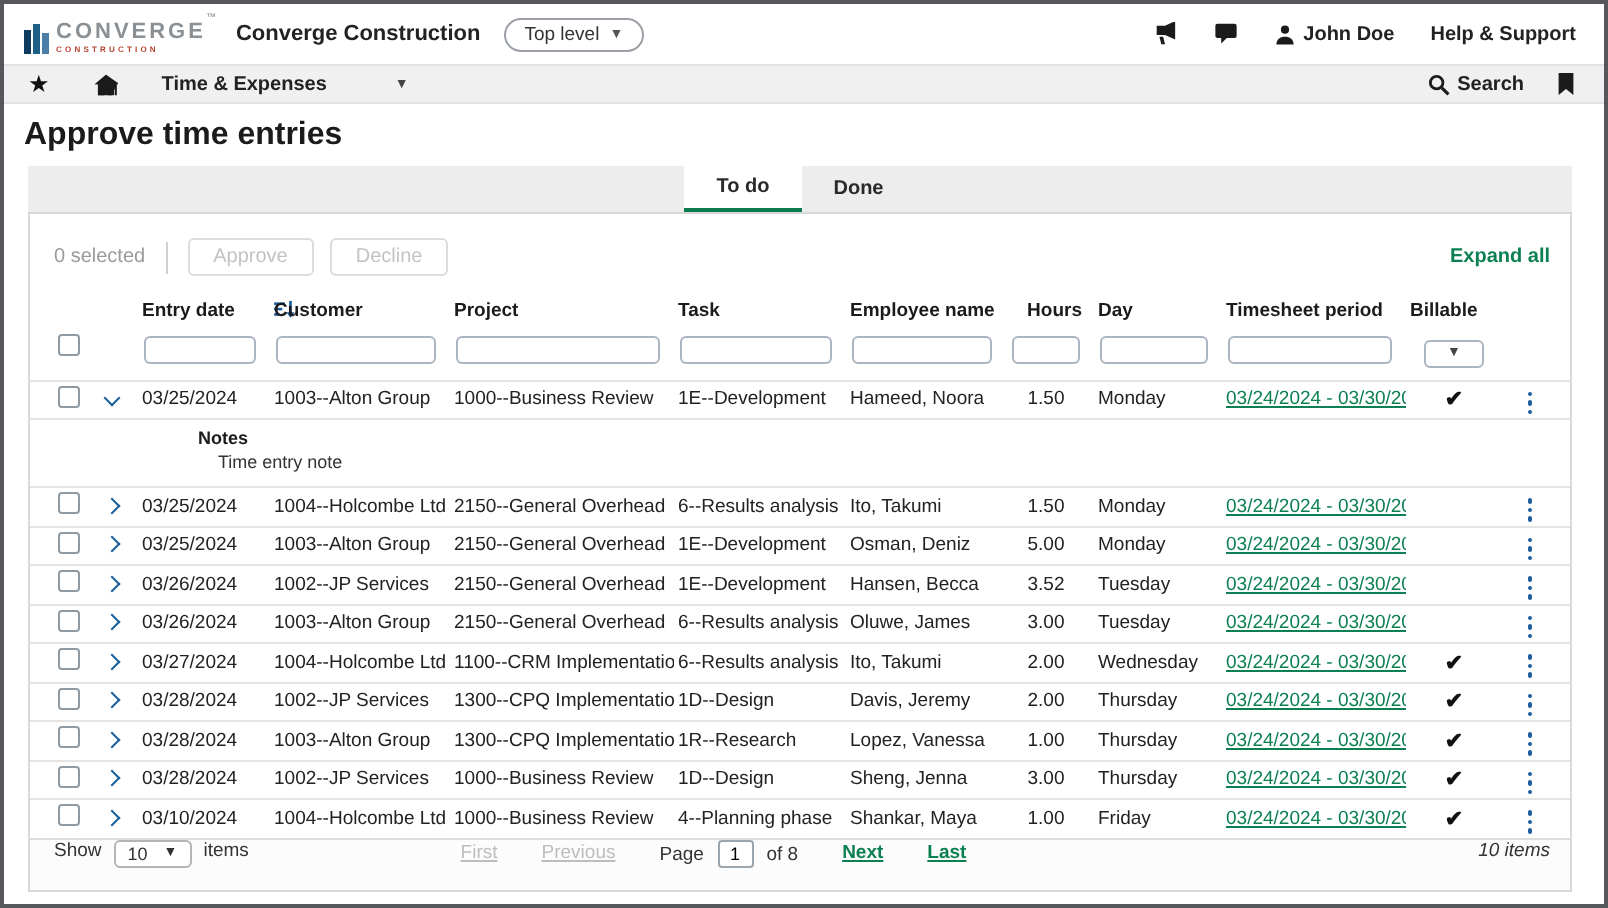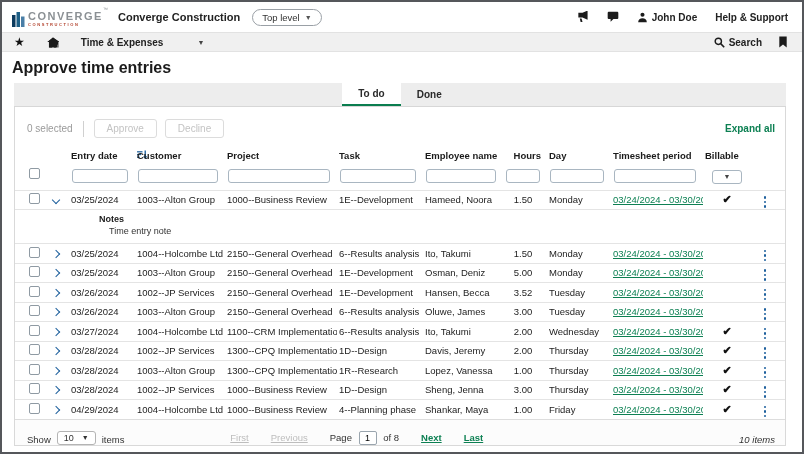--- a/index.html
+++ b/index.html
@@ -78,21 +78,21 @@
   .tick { font-weight:bold; font-size:11px; color:#111; }
   .kebab { display:inline-flex; flex-direction:column; gap:2px; cursor:pointer; padding:2px; }
   .kebab i { width:2.6px; height:2.6px; border-radius:50%; background:#1d5f9c; }
   .detail-row { border-top:1px solid #e4e4e4; background:#fff; padding:4px 6px 8px; height:34px; }
   .detail-inner { display:flex; }
   .dblock1 { margin-left:78px; }
   .dblock2 { margin-left:200px; }
   .dlabel { font-size:9px; font-weight:bold; color:#1b1b1b; }
   .dtext { font-size:9px; color:#333; padding:2px 0 0 10px; }
   
-  .pager { border-top:1px solid #ddd; background:#fcfcfc; height:26px; display:flex; align-items:flex-end;
+  .pager { border-top:1px solid #ddd; background:#fcfcfc; height:26px; display:flex; align-items:flex-start;
            padding:0 10px 0 12px; font-size:9.5px; color:#333; }
   .show-select { display:inline-flex; align-items:center; gap:8px; border:1px solid #b4b4b4; border-radius:3px;
                  background:#fff; font-size:9px; padding:1px 6px; margin:0 6px; cursor:pointer; }
   .show-select .caret { font-size:7px; color:#333; }
   .pnav { display:flex; align-items:center; gap:22px; margin-left:auto; margin-right:150px; }
   .plink-dis { color:#bdbdbd; text-decoration:underline; background:none; border:none; font-size:9.5px; cursor:default; }
   .plink-en { color:#0d8053; text-decoration:underline; background:none; border:none; font-size:9.5px;
               font-weight:bold; cursor:pointer; }
   .pagebox { width:18px; height:14px; border:1px solid #9aa5ae; border-radius:2px; text-align:center;
              font-size:9px; margin:0 4px; }
@@ -399,21 +399,21 @@
           <div class="cell center"><span class="tick">✔</span></div>
           <div class="cell center"><span class="kebab">
               <i></i>
               <i></i>
               <i></i>
             </span></div>
         </div>
         <div class="cols trow">
           <div class="cell ckcell"><span class="checkbox"></span></div>
           <div class="cell"><span class="chev right"></span></div>
-          <div class="cell">04/29/2024</div>
+          <div class="cell">03/10/2024</div>
           <div class="cell">1004--Holcombe Ltd</div>
           <div class="cell">1000--Business Review</div>
           <div class="cell">4--Planning phase</div>
           <div class="cell">Shankar, Maya</div>
           <div class="cell right">1.00</div>
           <div class="cell">Friday</div>
           <div class="cell"><span class="plink">03/24/2024 - 03/30/2024</span></div>
           <div class="cell center"><span class="tick">✔</span></div>
           <div class="cell center"><span class="kebab">
               <i></i>

